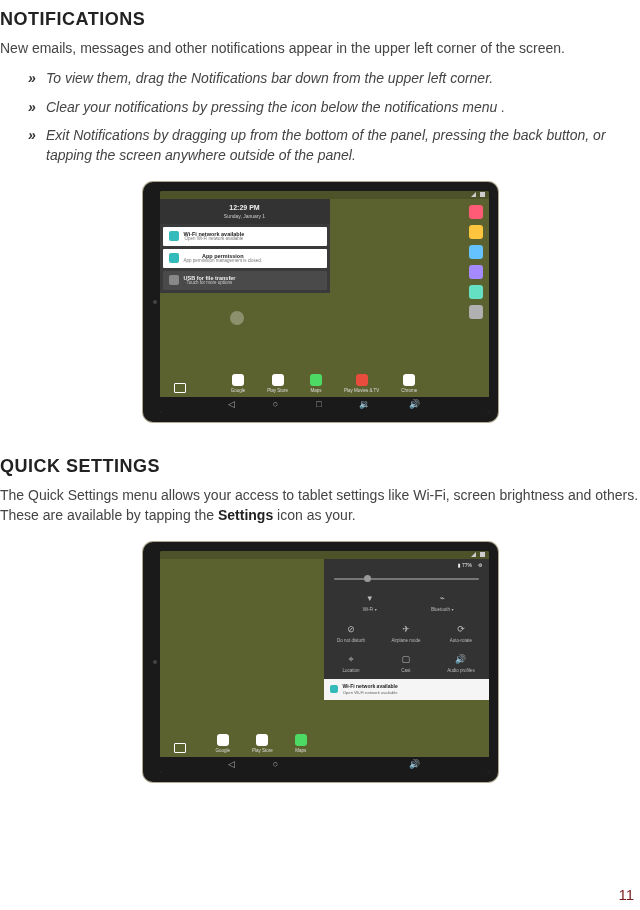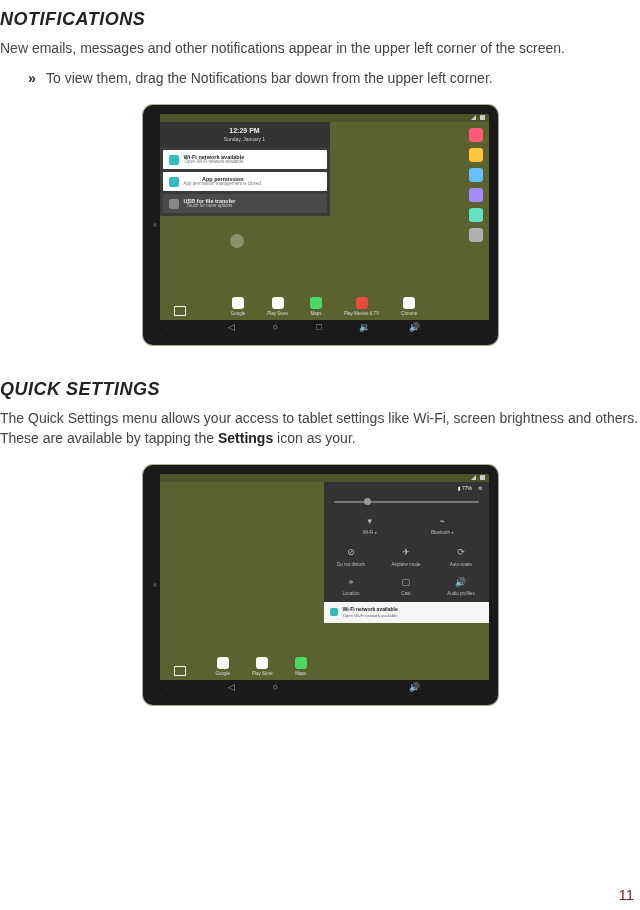--- a/index.html
+++ b/index.html
@@ -12,24 +12,23 @@
     font-size: 14px;
     line-height: 1.45;
     position: relative;
   }
   h2.section-title {
     font-weight: 800;
     font-size: 18px;
     letter-spacing: 0.5px;
     color: #222;
     margin-bottom: 6px;
-    font-style: italic;
   }
   .intro { color: #444; margin-bottom: 10px; }
-  ul.bullets { list-style: none; padding-left: 28px; margin-bottom: 16px; }
+  ul.bullets { list-style: none; padding-left: 28px; margin-bottom: 16px; font-style: italic; }
   ul.bullets li { position: relative; padding-left: 18px; margin-bottom: 8px; color: #444; }
   ul.bullets li::before {
     content: "»";
     position: absolute;
     left: 0;
     color: #333;
     font-weight: bold;
   }
   .bold { font-weight: 700; color: #222; }
   .figure-wrap { text-align: center; margin: 10px 0 26px 0; }
@@ -125,20 +124,22 @@
 
   .page-num { position: absolute; bottom: 4px; right: 6px; font-size: 15px; color: #7f1d1d; }
 </style>
 </head>
 <body>
 
 <h2 class="section-title">NOTIFICATIONS</h2>
 <p class="intro">New emails, messages and other notifications appear in the upper left corner of the screen.</p>
 <ul class="bullets">
   <li>To view them, drag the Notifications bar down from the upper left corner.</li>
+  <li>Clear your notifications by pressing the icon below the notifications menu .</li>
+  <li>Exit Notifications by dragging up from the bottom of the panel, pressing the back button, or tapping the screen anywhere outside of the panel.</li>
 </ul>
 
 <div class="figure-wrap">
   <div class="tablet tb1">
     <div class="camera"></div>
     <div class="screen">
       <div class="statusbar">
         <div class="icons-right">
           <div class="tri"></div>
           <div class="mini-ico"></div>

